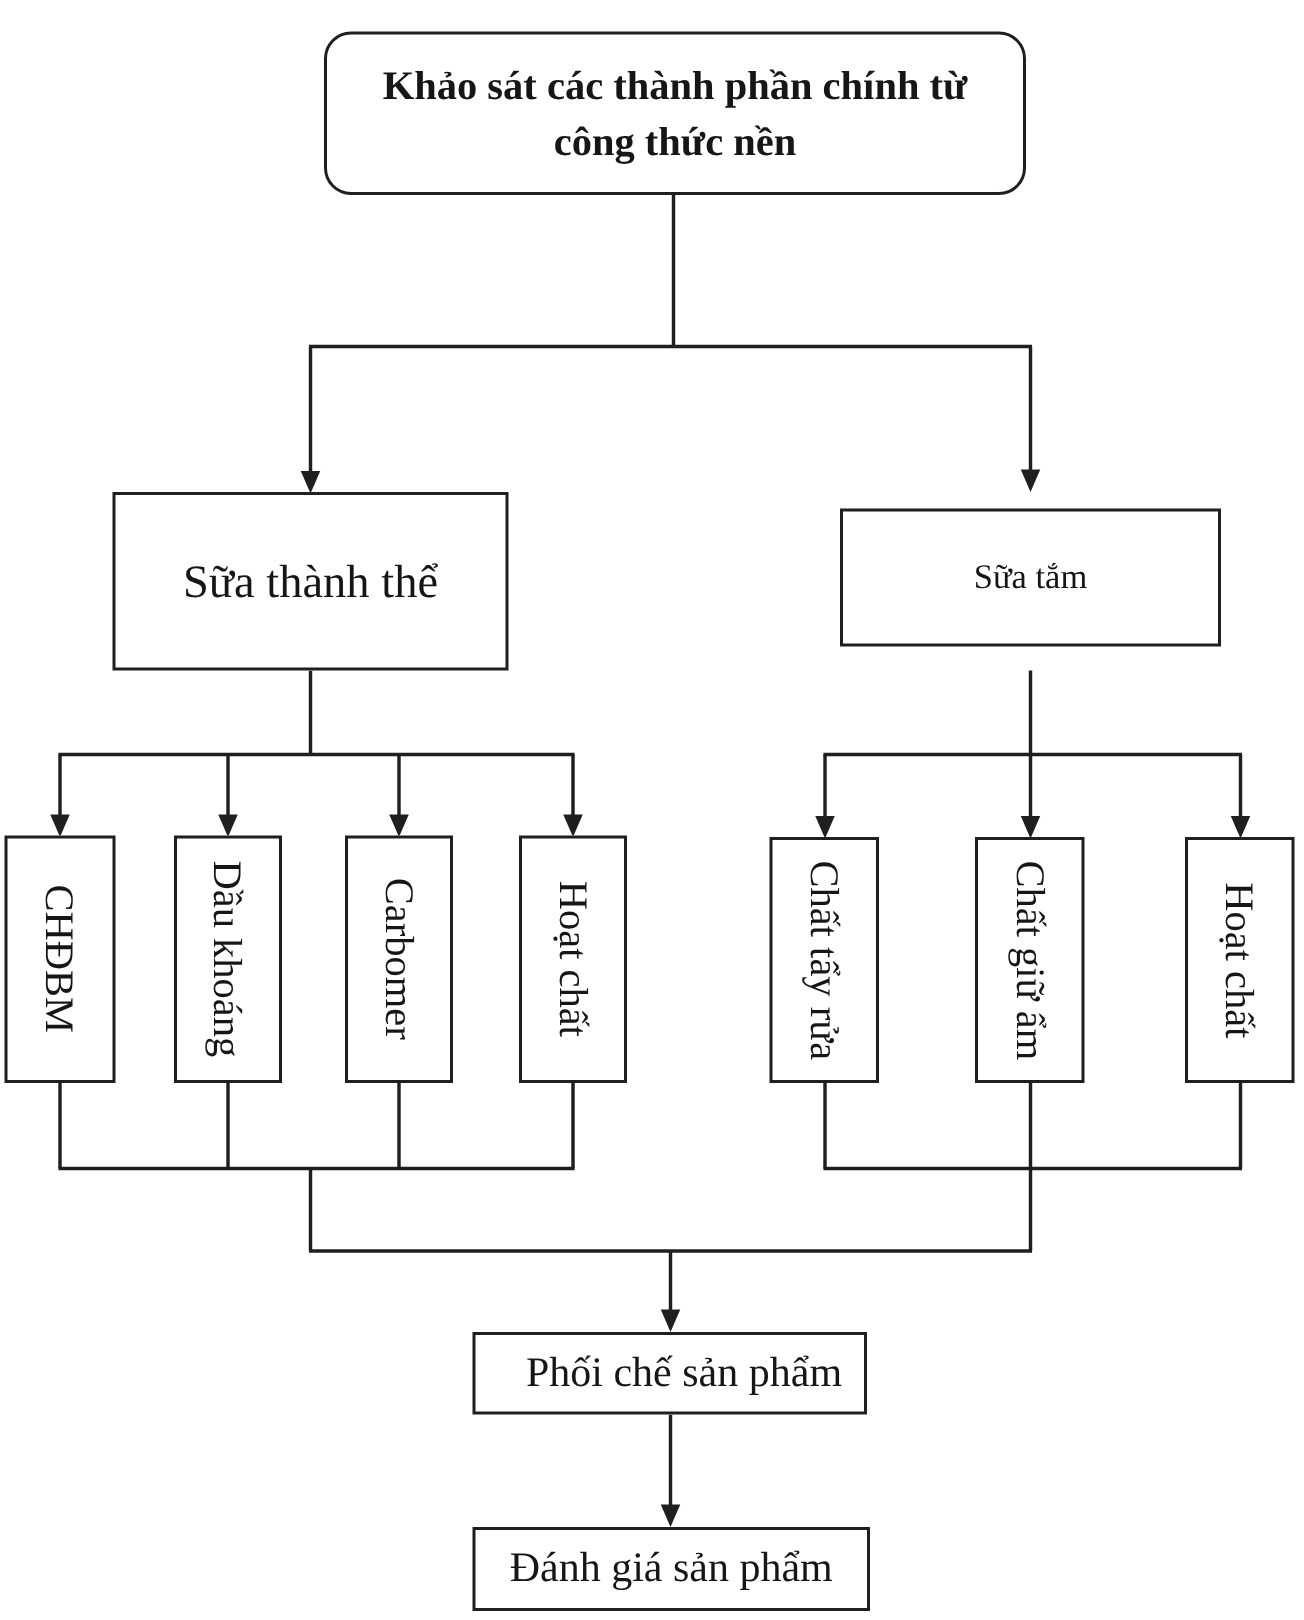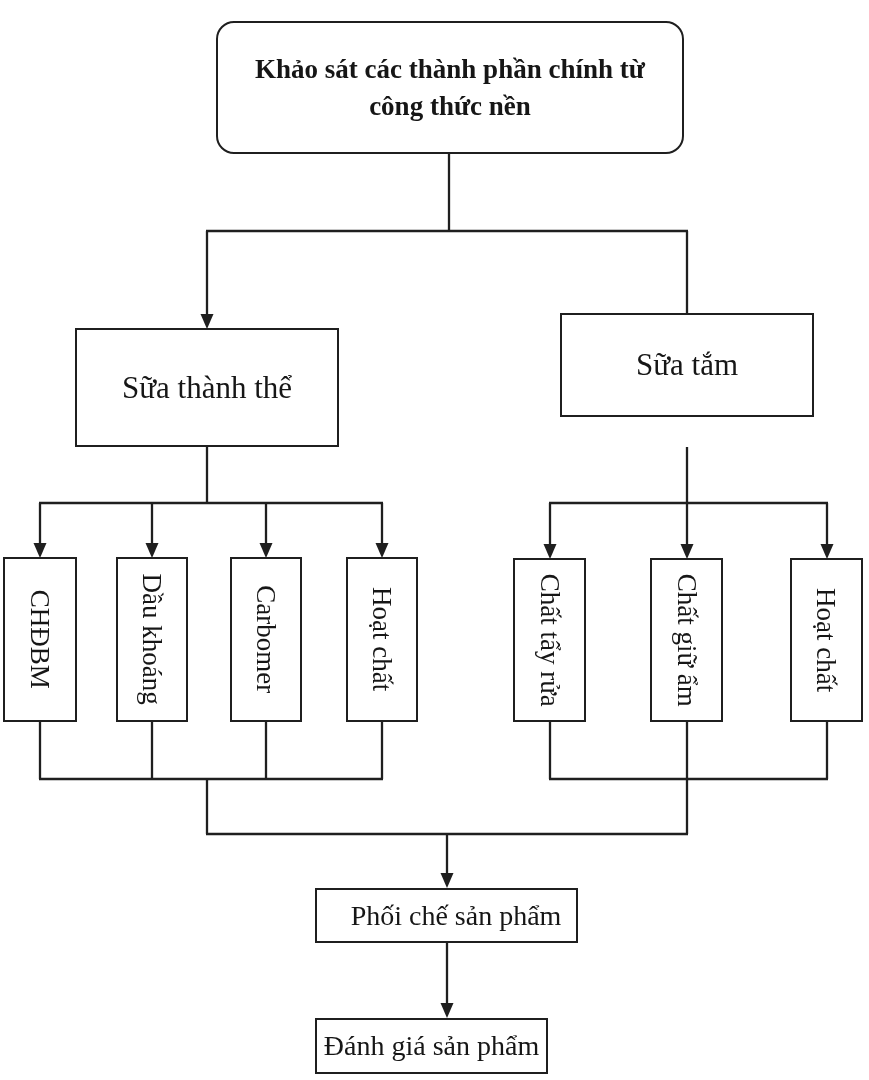--- a/index.html
+++ b/index.html
@@ -32,44 +32,44 @@
     background: #ffffff;
     border: 2.4px solid var(--line, #1f1f1f);
     display: flex;
     align-items: center;
     justify-content: center;
     text-align: center;
     box-sizing: border-box;
     line-height: 1.35;
   }
   .root {
-    left: 216px; top: 21px; width: 468px; height: 133px;
+    left: 216px; top: 21px; width: 468px; height: 109px;
     border-radius: 18px;
     border-width: 2.8px;
     font-weight: bold;
     font-size: 27px;
     padding: 0 12px;
   }
   .branch-left  { left: 75px;  top: 328px; width: 264px; height: 119px; font-size: 31px; }
-  .branch-right { left: 560px; top: 313px; width: 254px; height: 104px; font-size: 31px; }
+  .branch-right { left: 560px; top: 339px; width: 254px; height: 92px; font-size: 23px; }
   .vbox { font-size: 27px; }
   .vtext {
     display: block;
     white-space: nowrap;
     transform: rotate(90deg);
   }
   .v1 { left: 3px;   top: 557px; width: 74px; height: 165px; }
   .v2 { left: 116px; top: 557px; width: 72px; height: 165px; }
   .v3 { left: 230px; top: 557px; width: 72px; height: 165px; }
   .v4 { left: 346px; top: 557px; width: 72px; height: 165px; }
   .v5 { left: 513px; top: 558px; width: 73px; height: 164px; }
   .v6 { left: 650px; top: 558px; width: 73px; height: 164px; }
   .v7 { left: 790px; top: 558px; width: 73px; height: 164px; }
   .step1 { left: 315px; top: 888px;  width: 263px; height: 55px; font-size: 28px; padding-left: 19px; }
-  .step2 { left: 315px; top: 1018px; width: 233px; height: 56px; font-size: 28px; }
+  .step2 { left: 315px; top: 1018px; width: 265px; height: 56px; font-size: 28px; }
 </style>
 </head>
 <body style="background: rgb(255, 255, 255);">
 
 <div class="canvas">
 
   <svg class="connectors" viewBox="0 0 869 1080" xmlns="http://www.w3.org/2000/svg" aria-hidden="true">
 
     <path d="M449 129 V231"></path>
     <path d="M206 231 H688"></path>

